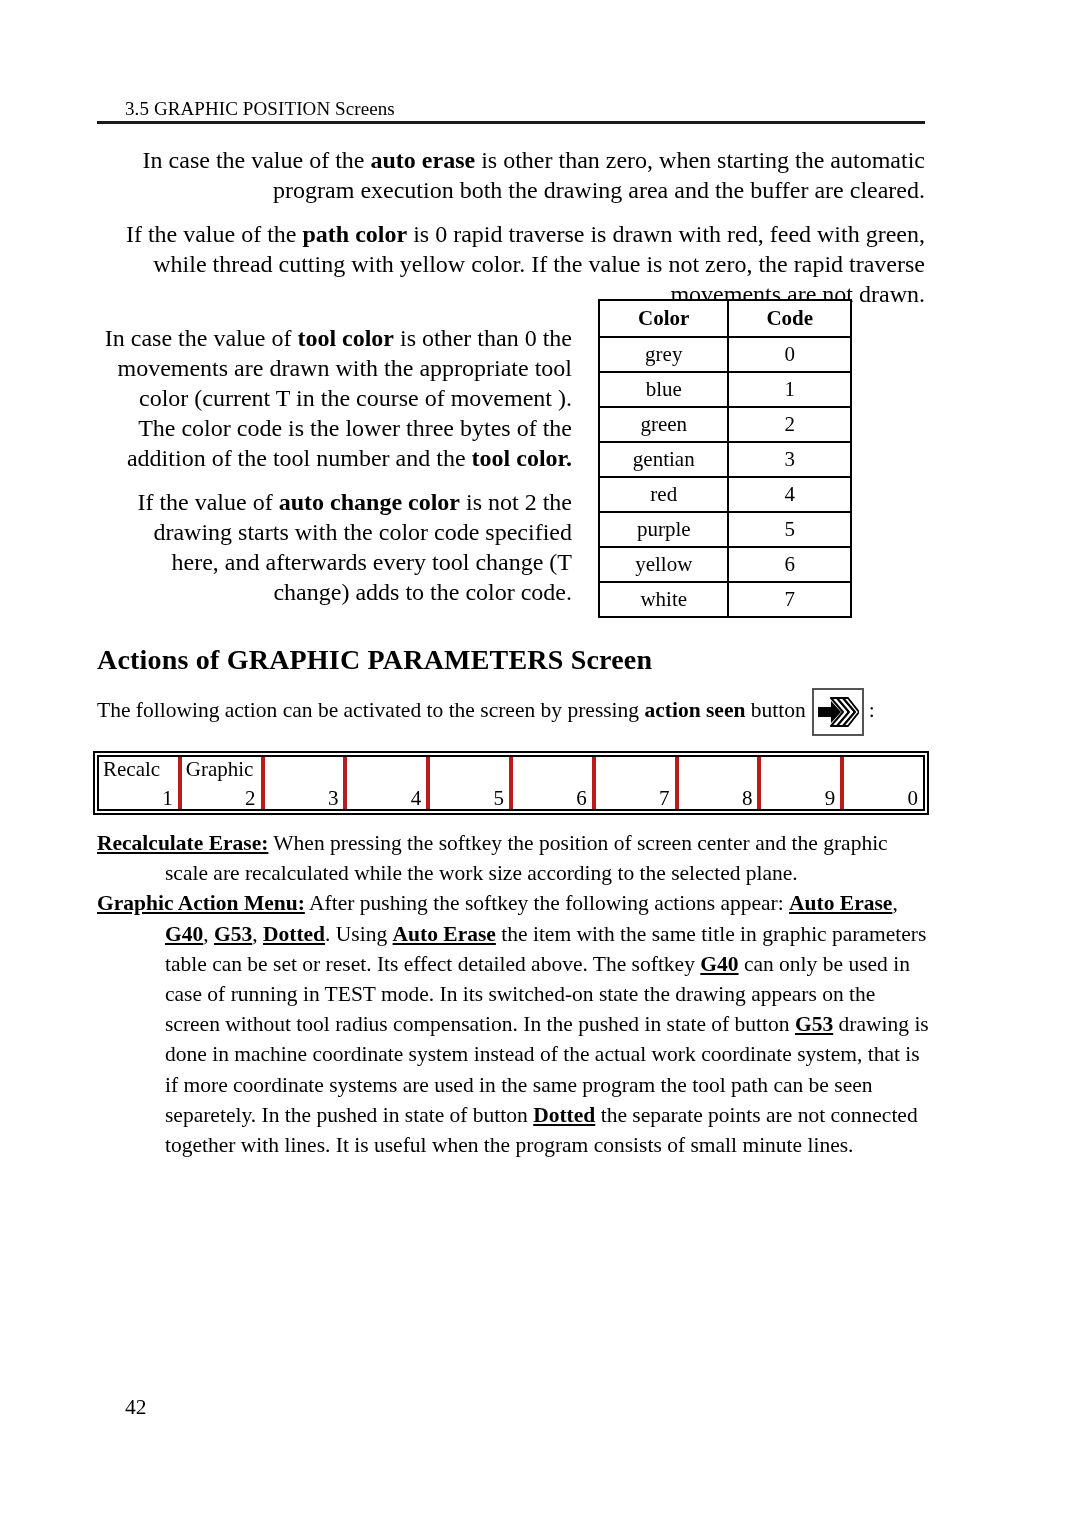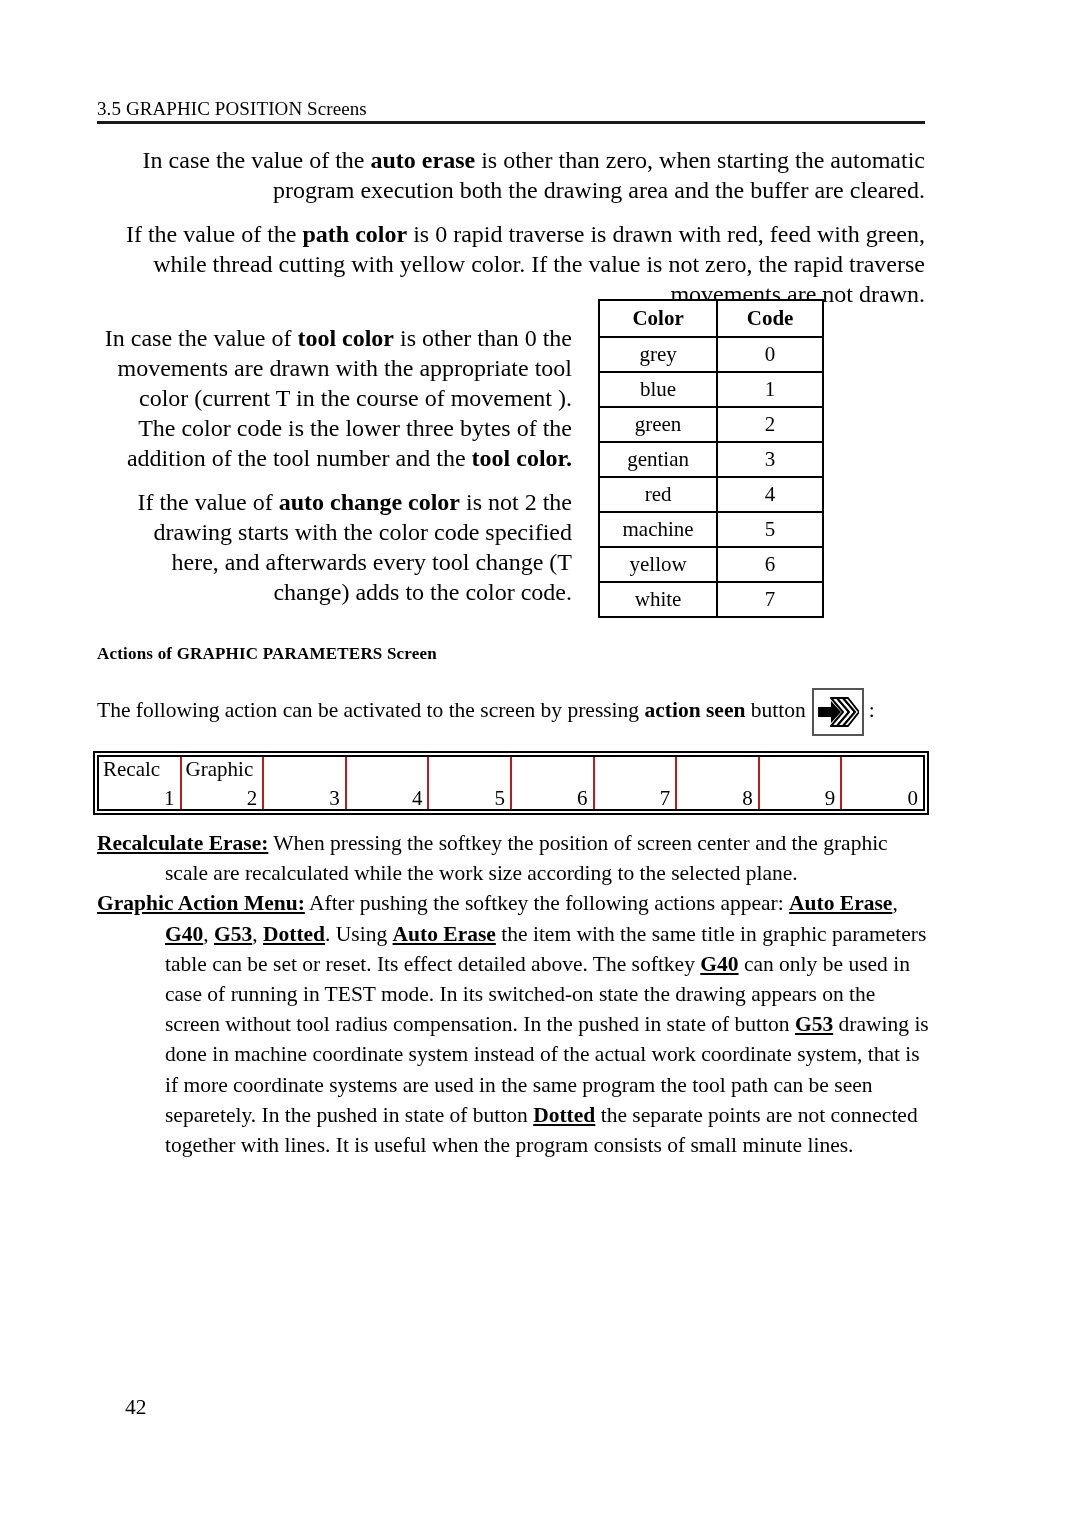--- a/index.html
+++ b/index.html
@@ -28,20 +28,21 @@
     top: 98px;
     width: 828px;
   }
   .header-text {
     font-size: 19px;
     line-height: 22px;
     letter-spacing: 0.1px;
     white-space: nowrap;
   }
   .header-text .num {
+    margin-left: 28px;
   }
   .header-rule {
     margin-top: 1px;
     height: 0;
     border-top: 3px solid #1a1a1a;
     width: 828px;
   }
   
   .content {
     position: absolute;
@@ -62,21 +63,21 @@
   p.para.last-narrow {
     margin-bottom: 0;
   }
   b { font-weight: bold; }
   
   .color-table {
     position: absolute;
     left: 598px;
     top: 299px;
     border-collapse: collapse;
-    width: 226px;
+    width: 254px;
     background: #fff;
   }
   .color-table td, .color-table th {
     border: 2px solid #000;
     text-align: center;
     font-size: 21px;
     height: 33px;
     padding: 0;
     font-weight: normal;
   }
@@ -84,21 +85,21 @@
     font-weight: bold;
     height: 35px;
   }
   .color-table .c-name { width: 143px; }
   .color-table .c-code { width: 138px; }
   
   .subheading {
     position: absolute;
     left: 97px;
     top: 644px;
-    font-size: 17px;
+    font-size: 28px;
     font-weight: bold;
     letter-spacing: 0.2px;
   }
   
   .action-line {
     position: absolute;
     left: 97px;
     top: 688px;
     width: 840px;
     font-size: 21.5px;
@@ -128,21 +129,21 @@
     width: 828px;
     height: 56px;
     border: 2px solid #000;
     box-shadow: 0 0 0 2px #fff, 0 0 0 4px #000;
     box-sizing: border-box;
     display: flex;
     background: #fff;
   }
   .softkey {
     flex: 1 1 0;
-    border-right: 2px solid #b91c1c;
+    border-right: 4px solid #b91c1c;
     box-sizing: border-box;
     position: relative;
     overflow: hidden;
   }
   .softkey:last-child { border-right: none; }
   .softkey .label {
     position: absolute;
     left: 4px;
     top: -1px;
     font-size: 21px;
@@ -231,21 +232,21 @@
         </tr>
         <tr>
           <td class="c-name">gentian</td>
           <td class="c-code">3</td>
         </tr>
         <tr>
           <td class="c-name">red</td>
           <td class="c-code">4</td>
         </tr>
         <tr>
-          <td class="c-name">machine</td>
+          <td class="c-name">purple</td>
           <td class="c-code">5</td>
         </tr>
         <tr>
           <td class="c-name">yellow</td>
           <td class="c-code">6</td>
         </tr>
         <tr>
           <td class="c-name">white</td>
           <td class="c-code">7</td>
         </tr>

